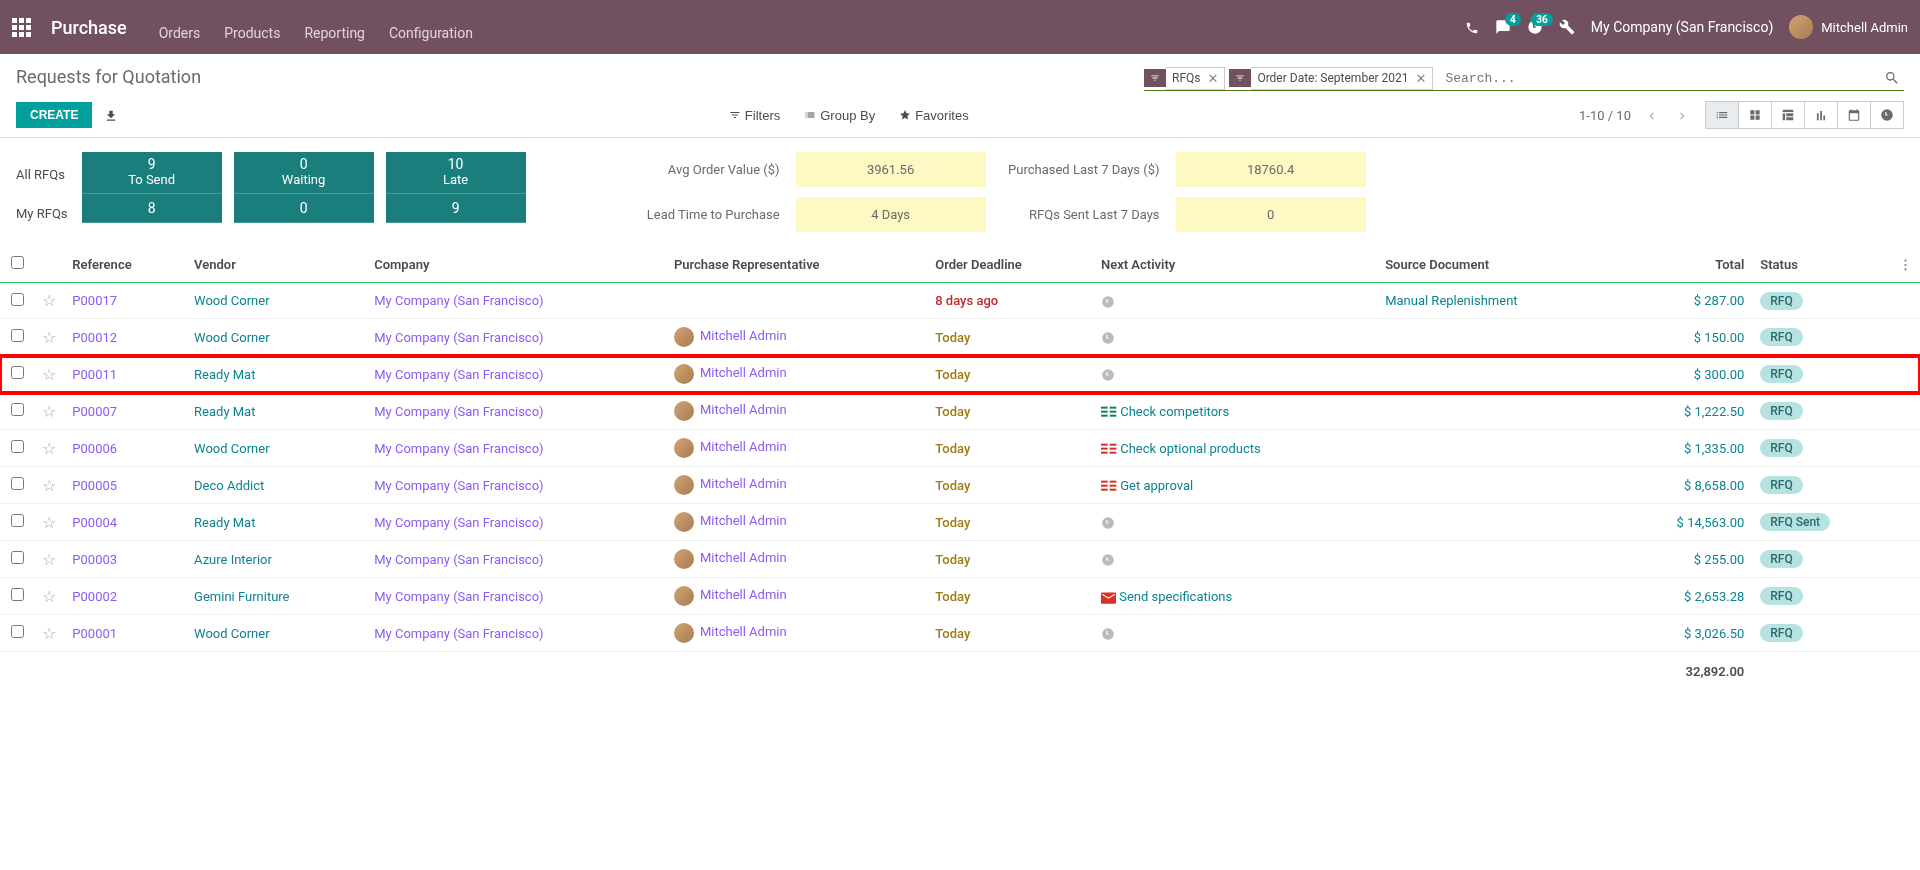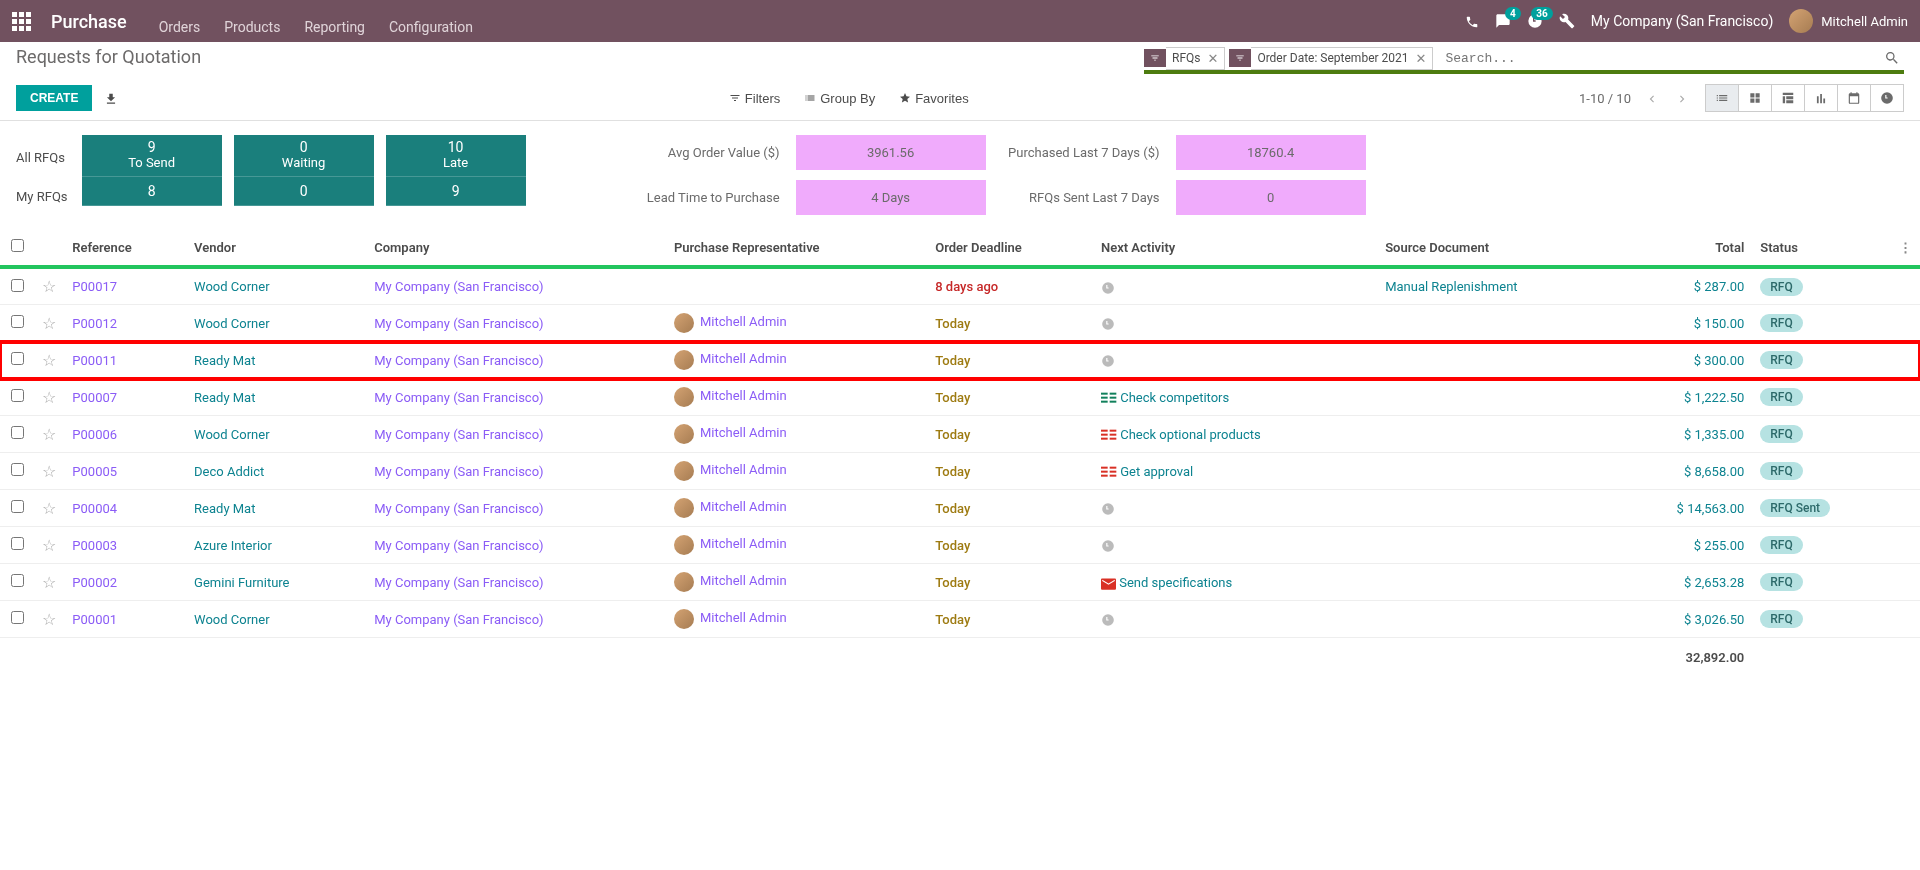--- a/index.html
+++ b/index.html
@@ -1,37 +1,37 @@
 <!DOCTYPE html>
 <html><head>
   <meta charset="utf-8">
   <style>
     * { box-sizing: border-box; margin: 0; padding: 0; }
     body { font-family: -apple-system, BlinkMacSystemFont, "Segoe UI", Roboto, sans-serif; font-size: 13px; color: #4c4c4c; background: #fff; }
     
     
-    .topnav { background: #71515f; height: 42px; display: flex; align-items: center; color: #fff; padding: 0 12px; }
+    .topnav { background: #71515f; height: 54px; display: flex; align-items: center; color: #fff; padding: 0 12px; }
     .topnav-left { display: flex; align-items: center; gap: 20px; }
     .apps-icon { display: grid; grid-template-columns: repeat(3, 5px); grid-template-rows: repeat(3, 5px); gap: 2px; }
     .apps-icon span { background: #fff; width: 5px; height: 5px; }
     .brand { font-size: 18px; font-weight: 500; }
     .topnav-menu { display: flex; gap: 24px; margin-left: 12px; }
     .topnav-menu a { color: #e0d4d9; text-decoration: none; font-size: 14px; cursor: pointer; margin-top: 12px; }
     .topnav-right { margin-left: auto; display: flex; align-items: center; gap: 16px; }
     .badge-wrap { position: relative; display: inline-flex; }
     .badge { position: absolute; top: -6px; right: -10px; background: #00a09d; color: #fff; border-radius: 8px; font-size: 10px; padding: 1px 5px; font-weight: bold; }
     .company-name { color: #fff; font-size: 14px; }
     .user-wrap { display: flex; align-items: center; gap: 8px; }
     .avatar-sm { width: 24px; height: 24px; border-radius: 50%; background: linear-gradient(135deg, #d4a373, #a67c52); display: inline-block; }
 
     
-    .control-panel { padding: 4px 16px 0; border-bottom: 1px solid #e0e0e0; }
+    .control-panel { padding: 12px 16px 0; border-bottom: 1px solid #e0e0e0; }
     .cp-top { display: flex; align-items: flex-start; justify-content: space-between; margin-bottom: 10px; }
     .page-title { font-size: 18px; color: #6c6a6a; font-weight: 400; }
-    .search-wrap { display: flex; align-items: center; border-bottom: 4px solid #4d7c0f; width: 760px; }
+    .search-wrap { display: flex; align-items: center; border-bottom: 1px solid #4d7c0f; width: 760px; }
     .facet { display: inline-flex; align-items: center; margin-right: 4px; font-size: 12px; }
     .facet-icon { background: #71515f; color: #fff; padding: 4px 6px; display: inline-flex; align-items: center; }
     .facet-label { border: 1px solid #ccc; border-left: none; padding: 3px 6px; display: inline-flex; align-items: center; gap: 4px; }
     .facet-close { cursor: pointer; color: #888; font-size: 13px; margin-left: 3px; }
     .search-input { flex: 1; border: none; outline: none; padding: 4px 8px; font-size: 13px; font-family: Liberation Mono, monospace; }
     .search-icon-btn { background: none; border: none; cursor: pointer; color: #6b6b6b; padding: 4px; }
 
     .cp-bottom { display: flex; align-items: center; justify-content: space-between; padding-bottom: 8px; }
     .cp-left { display: flex; align-items: center; gap: 12px; }
     .btn-create { background: #00a09d; color: #fff; border: none; padding: 6px 14px; font-weight: 600; cursor: pointer; text-transform: uppercase; font-size: 12px; }
@@ -51,25 +51,25 @@
     .dash-left { display: flex; gap: 14px; align-items: center; }
     .rfq-labels { display: flex; flex-direction: column; gap: 24px; font-size: 13px; padding-top: 12px; }
     .stat-boxes { display: flex; gap: 12px; }
     .stat-col { display: flex; flex-direction: column; }
     .stat-box { background: #1a7f7c; color: #fff; width: 140px; text-align: center; padding: 6px 0; border-bottom: 1px solid rgba(255,255,255,0.2); font-size: 13px; }
     .stat-box.top { padding: 4px 0 6px; }
     .stat-num { font-size: 14px; }
     .stat-label { font-size: 13px; }
     .dash-right { flex: 1; display: grid; grid-template-columns: 190px 190px 190px 190px; gap: 0; align-items: center; row-gap: 10px; margin-left: 40px; }
     .dash-right .lbl { text-align: right; padding-right: 16px; color: #6b6b6b; font-size: 13px; }
-    .dash-right .val { text-align: center; background: #f0abfc; padding: 10px 0; color: #6b6b6b; font-size: 13px; }
+    .dash-right .val { text-align: center; background: #fef9c3; padding: 10px 0; color: #6b6b6b; font-size: 13px; }
 
     
     table { width: 100%; border-collapse: collapse; }
-    thead th { text-align: left; padding: 10px 8px; font-weight: 600; color: #4c4c4c; font-size: 13px; border-bottom: 4px solid #22c55e; }
+    thead th { text-align: left; padding: 10px 8px; font-weight: 600; color: #4c4c4c; font-size: 13px; border-bottom: 1px solid #22c55e; }
     tbody td { padding: 8px 8px; border-bottom: 1px solid #eee; font-size: 13px; vertical-align: middle; }
     .chk-col { width: 34px; text-align: center; }
     .star-col { width: 28px; }
     .star { color: #aaa; font-size: 16px; cursor: pointer; }
     .link { color: #8b5cf6; text-decoration: none; cursor: pointer; }
     .teal-link { color: #0d8390; cursor: pointer; }
     .deadline-late { color: #c62828; font-weight: 500; }
     .deadline-today { color: #9e7b12; font-weight: 500; }
     .clock-icon { color: #bbb; }
     .cell-right { text-align: right; }

